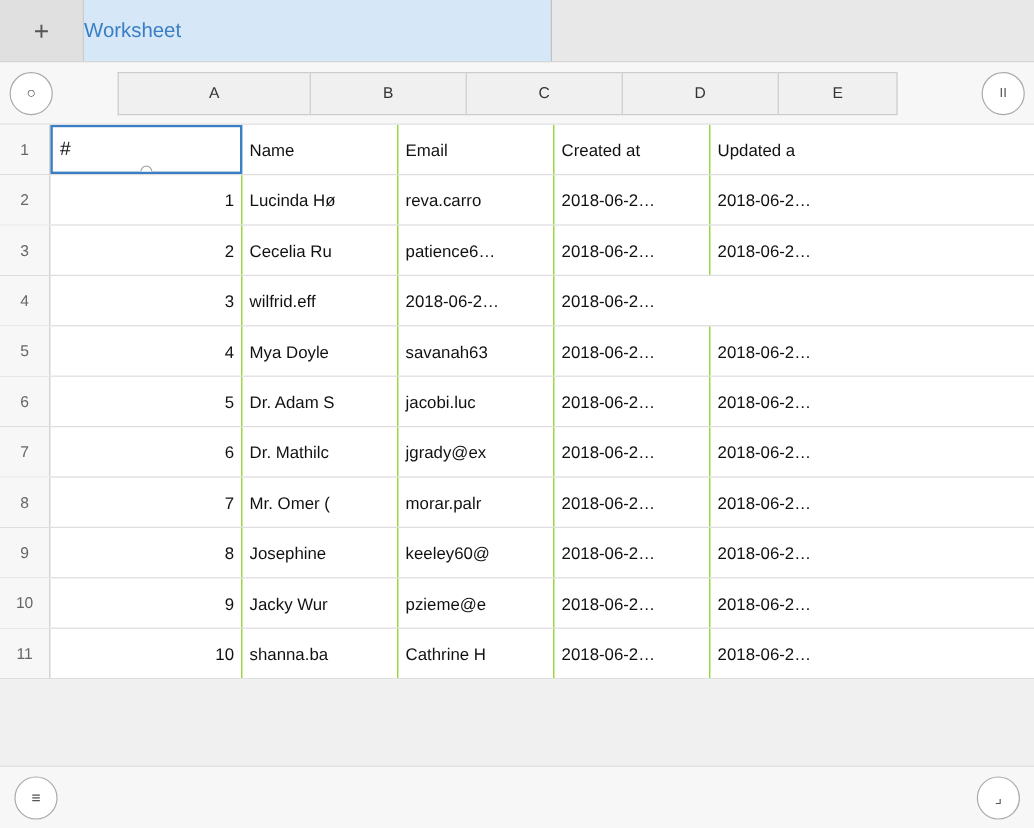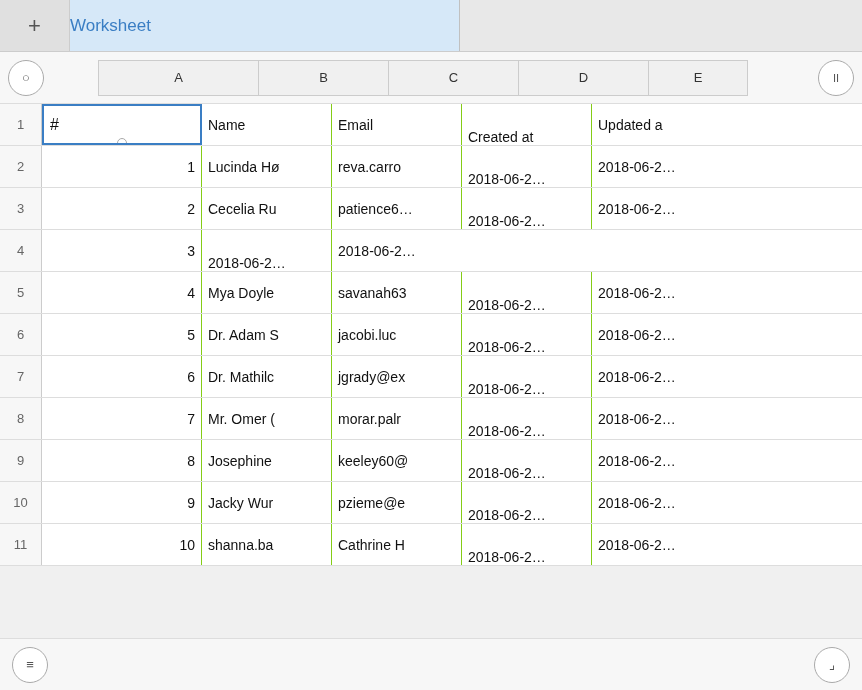--- a/index.html
+++ b/index.html
@@ -140,21 +140,20 @@
       width: 130px;
       min-width: 130px;
     }
     .cell-c {
       width: 130px;
       min-width: 130px;
     }
     .cell-d {
       width: 130px;
       min-width: 130px;
-      align-items: flex-end;
     }
     .cell-e {
       width: 100px;
       min-width: 100px;
       border-right: none;
     }
 
     
     .header-row .cell {
       font-size: 14px;
@@ -282,20 +281,21 @@
       <div class="row-num">3</div>
       <div class="cell cell-a cell-num">2</div>
       <div class="cell cell-b">Cecelia Ru</div>
       <div class="cell cell-c">patience6…</div>
       <div class="cell cell-d">2018-06-2…</div>
       <div class="cell cell-e">2018-06-2…</div>
     </div>
       <div class="sheet-row">
       <div class="row-num">4</div>
       <div class="cell cell-a cell-num">3</div>
+      <div class="cell cell-c">wilfrid.eff</div>
       <div class="cell cell-d">2018-06-2…</div>
       <div class="cell cell-e">2018-06-2…</div>
     </div>
       <div class="sheet-row">
       <div class="row-num">5</div>
       <div class="cell cell-a cell-num">4</div>
       <div class="cell cell-b">Mya Doyle</div>
       <div class="cell cell-c">savanah63</div>
       <div class="cell cell-d">2018-06-2…</div>
       <div class="cell cell-e">2018-06-2…</div>

